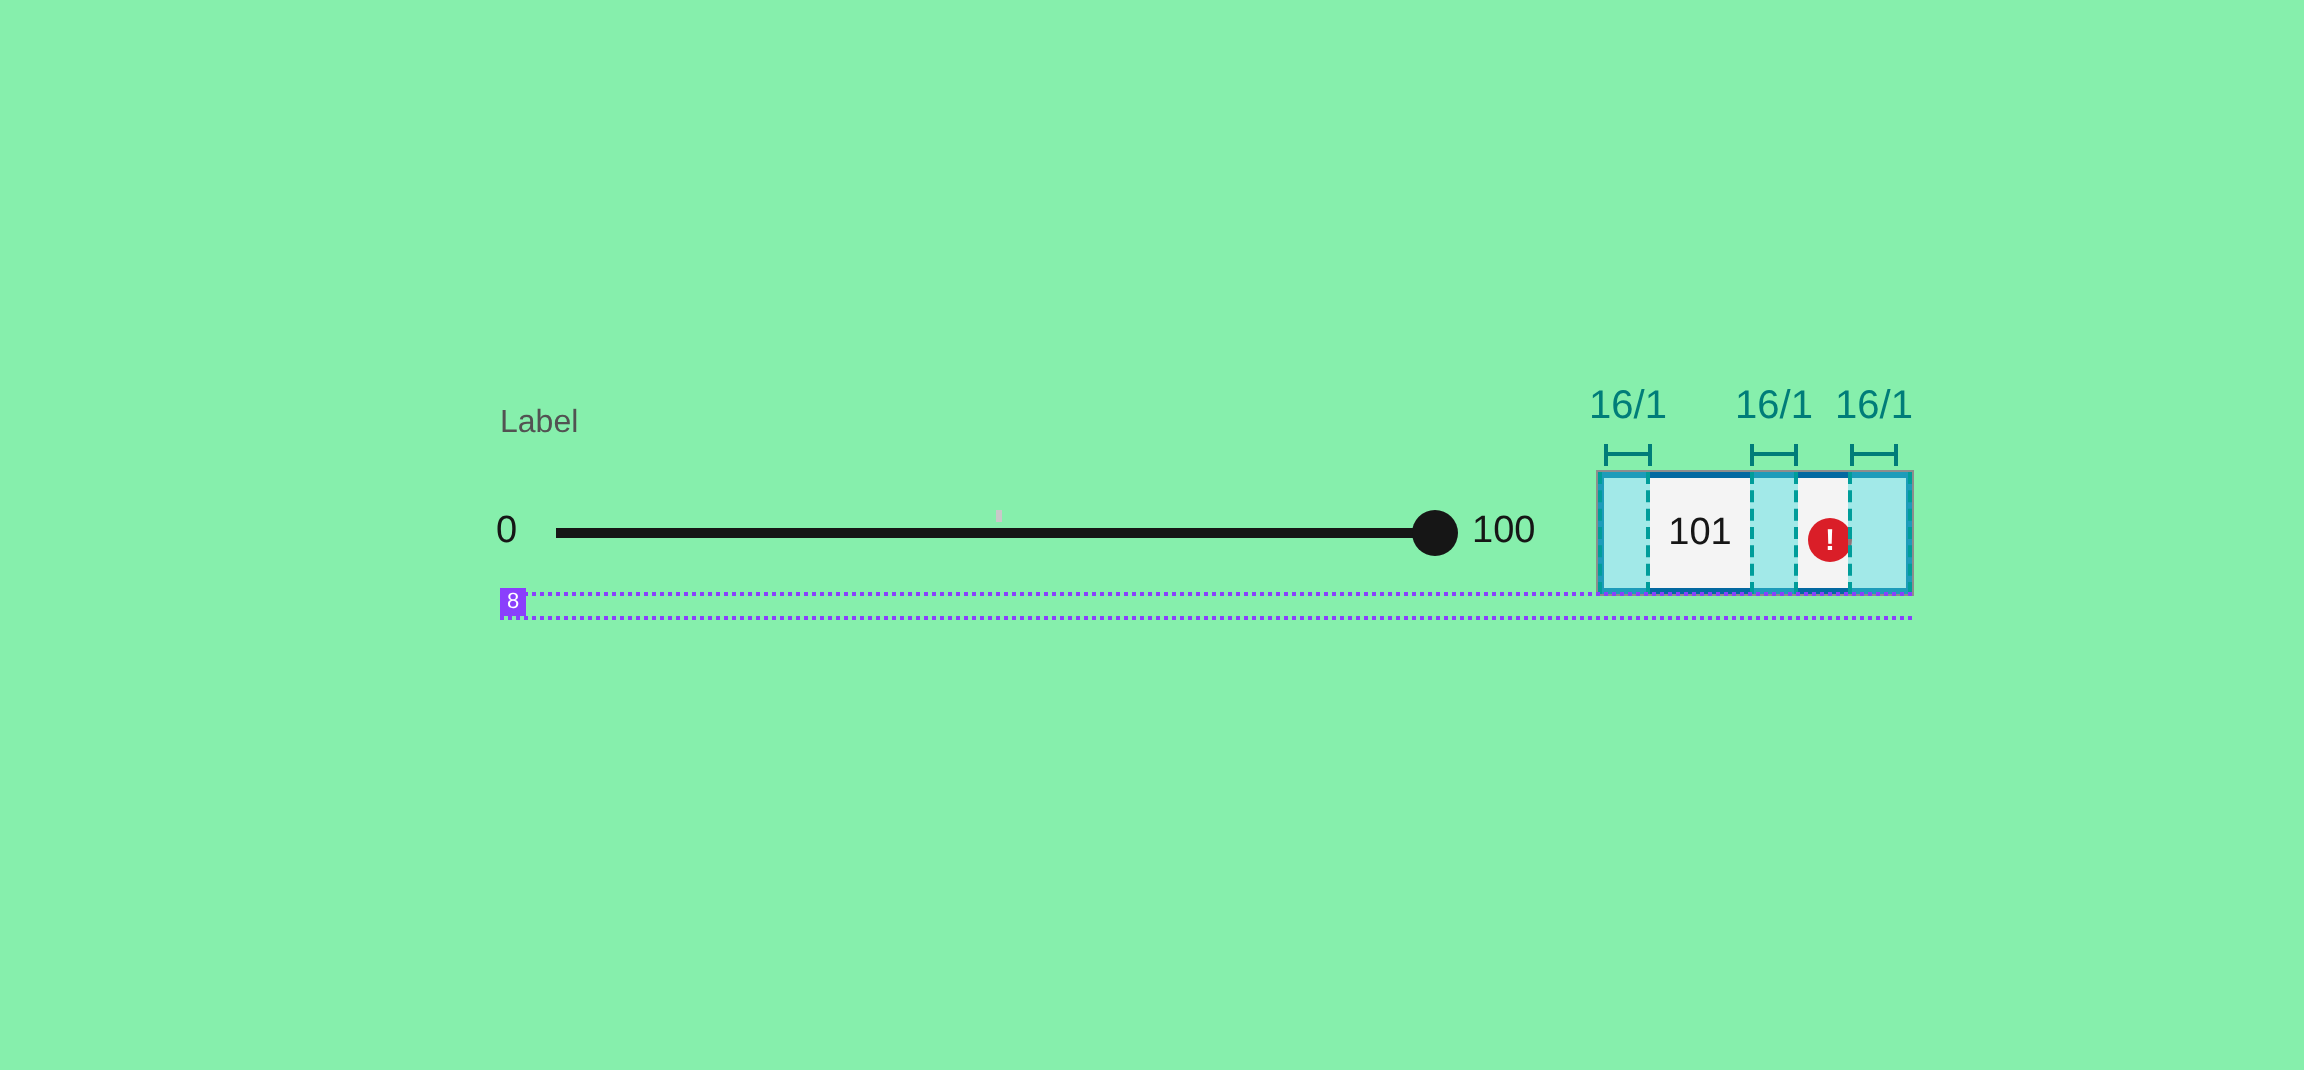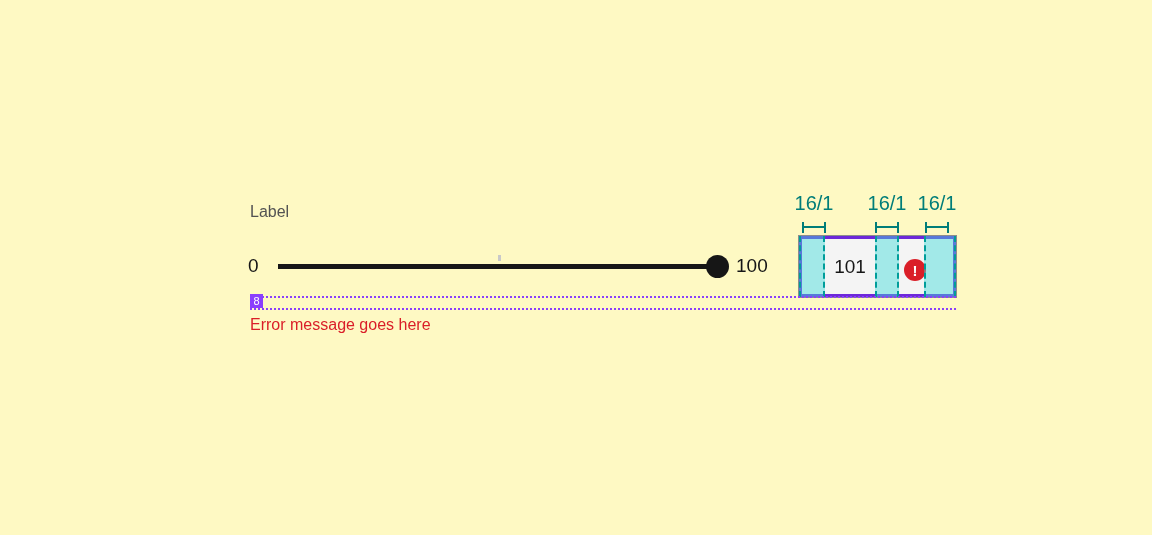--- a/index.html
+++ b/index.html
@@ -1,41 +1,41 @@
 <!DOCTYPE html>
 <html><head>
 <meta charset="utf-8">
 <style>
   html,body{margin:0;padding:0;background:#ffffff;}
   body{font-family:"Liberation Sans", sans-serif;}
   #canvas{
     position:relative;
     width:1152px;height:535px;
-    background:#fef9c3;
+    background:#86efac;
     overflow:hidden;
   }
   .abs{position:absolute;}
 
   
   .field-label{left:250px;top:202px;font-size:16px;line-height:20px;color:#525252;}
   .slider-min{left:248px;top:254px;font-size:19px;line-height:24px;color:#161616;}
   .slider-max{left:736px;top:254px;font-size:19px;line-height:24px;color:#161616;}
   .error-msg{left:250px;top:315px;font-size:16px;line-height:20px;color:#da1e28;}
 
   
   .slider-track{left:278px;top:264px;width:429px;height:5px;background:#161616;}
   .slider-tick{left:498px;top:255px;width:3px;height:6px;background:#c9c9c9;}
   .slider-handle{left:706px;top:255px;width:23px;height:23px;border-radius:50%;background:#161616;}
 
   
   .num-input{
     left:799px;top:236px;width:157px;height:61px;
     box-sizing:border-box;
     background:#f4f4f4;
-    border:3px solid #6d28d9;
+    border:3px solid #0369a1;
     outline:1px solid #8d8d8d;
   }
   .num-value{
     position:absolute;left:23px;top:0;width:50px;height:55px;
     display:flex;align-items:center;justify-content:center;
     font-size:19px;color:#161616;
   }
   .warn-icon{
     position:absolute;left:102px;top:20px;width:22px;height:22px;
     border-radius:50%;background:#da1e28;color:#ffffff;
@@ -113,15 +113,14 @@
     <div class="warn-icon">!</div>
     <div class="pad-overlay pad-1"></div>
     <div class="pad-overlay pad-2"></div>
     <div class="pad-overlay pad-3"></div>
   </div>
 
   <div class="abs gap-line gap-line-top"></div>
   <div class="abs gap-line gap-line-bottom"></div>
   <div class="abs gap-badge">8</div>
 
-  <div class="abs error-msg">Error message goes here</div>
 
 </div>
 
 </body></html>

